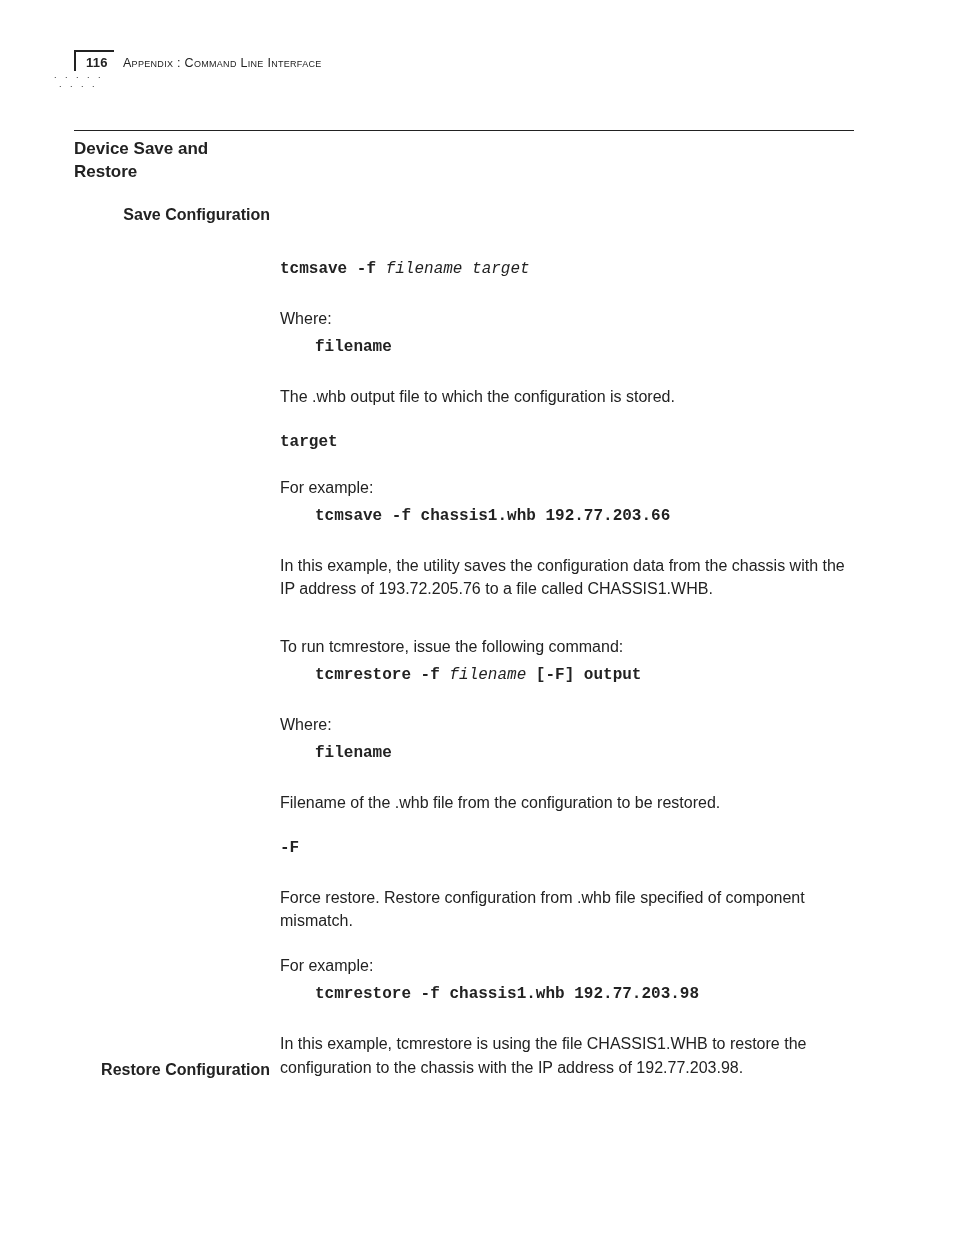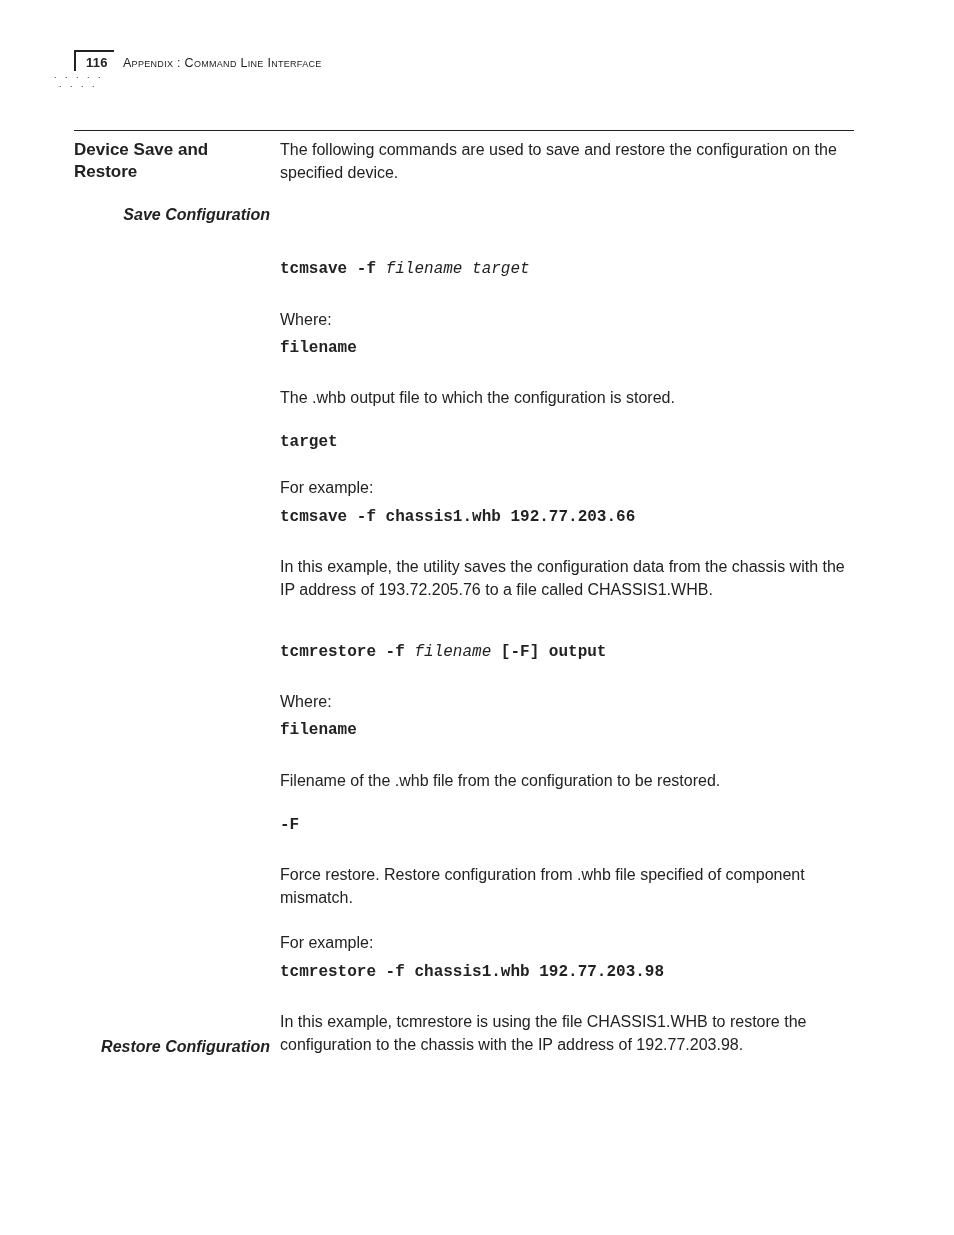--- a/index.html
+++ b/index.html
@@ -106,32 +106,31 @@
   }
 
   .section-title {
     font-weight: 700;
     font-size: 17px;
     line-height: 1.35;
   }
   .subhead {
     font-weight: 700;
     font-size: 16px;
-    font-style: italic;
   }
 
   .mono {
     font-family: "Courier New", monospace;
     font-size: 16px;
   }
   .bold { font-weight: 700; }
   .italic { font-style: italic; }
 
   .para { margin-top: 26px; }
-  .tight-top { margin-top: 6px; }
+  .tight-top { margin-top: 6px; margin-left: 35px; }
   .gap { height: 22px; }
   .gap-lg { height: 34px; }
 
 </style>
 </head>
 <body>
 
 <div class="page">
 
   <div class="header-wrap">
@@ -149,21 +148,20 @@
   </div>
 
   <div class="hr"></div>
 
   <div class="content">
 
     <div class="row">
       <div class="sidecol">
         <div class="section-title">Device Save and Restore</div>
       </div>
-      <div class="maincol">The following commands are used to save and restore the configuration on the specified device.</div>
     </div>
 
     <div class="gap"></div>
 
     <div class="row">
       <div class="sidecol right">
         <div class="subhead">Save Configuration</div>
       </div>
       <div class="maincol"></div>
     </div>
@@ -191,20 +189,21 @@
       </div>
     </div>
 
     <div class="gap-lg"></div>
 
     <div class="row">
       <div class="sidecol right">
         <div class="subhead">Restore Configuration</div>
       </div>
       <div class="maincol">
+        <div>To run tcmrestore, issue the following command:</div>
         <div class="mono tight-top">
           <span class="bold">tcmrestore -f </span><span class="italic">filename</span><span class="bold"> [-F] output</span>
         </div>
 
         <div class="para">Where:</div>
         <div class="mono bold tight-top">filename</div>
         <div class="para">Filename of the .whb file from the configuration to be restored.</div>
 
         <div class="gap"></div>
         <div class="mono bold">-F</div>

